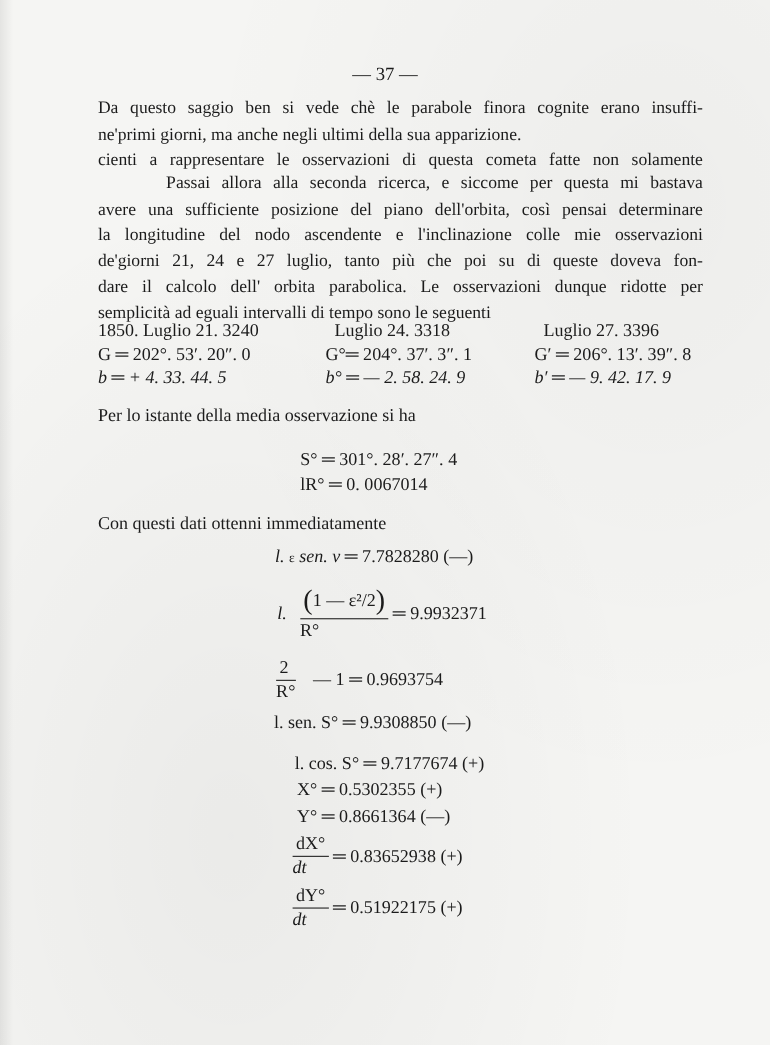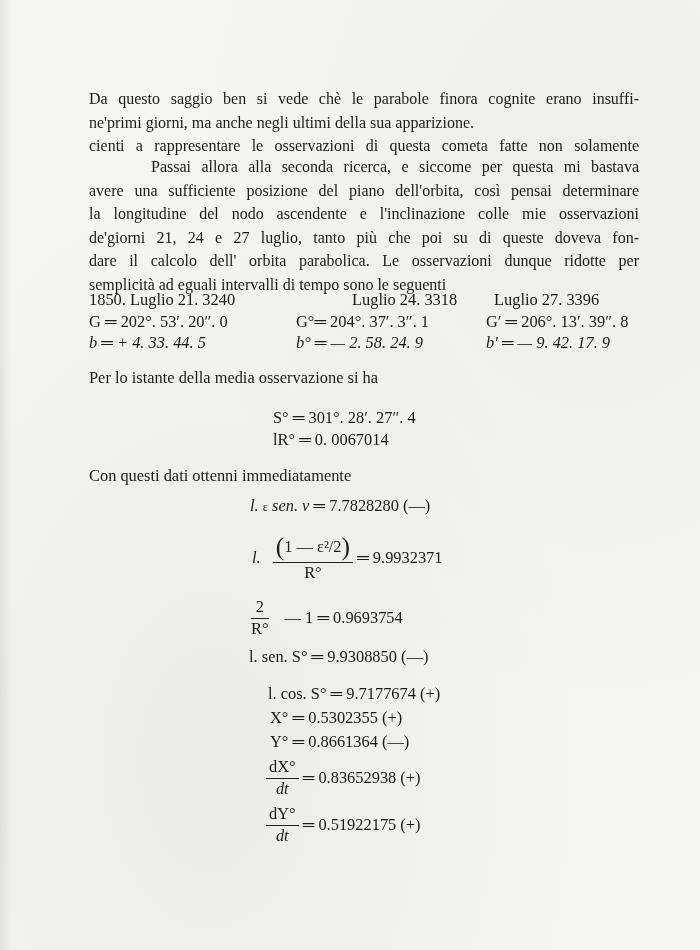--- a/index.html
+++ b/index.html
@@ -30,32 +30,33 @@
     }
     .para .line { display: block; white-space: nowrap; text-align-last: justify; }
     .para .line.last { text-align-last: left; }
     .indent { padding-left: 62px; }
     .obs {
       position: absolute; top: 289px; left: 89px; width: 560px;
       font-family: "Liberation Serif", serif; font-size: 16.4px; line-height: 21.5px;
     }
     .obs .col { position: absolute; top: 0; white-space: nowrap; }
     .line-s { position: absolute; font-family: "Liberation Serif", serif; font-size: 16.4px; white-space: nowrap; }
-    .frac { display: inline-block; vertical-align: middle; text-align: center; }
+    .frac { display: inline-block; vertical-align: middle; }
     .frac .num { display: block; border-bottom: 1.3px solid #222; padding: 0 3px 1px; line-height: 1.15; }
     .frac .den { display: block; padding-top: 1px; line-height: 1.15; }
     .it { font-style: italic; }
     .small { font-size: 0.75em; }
     .paren { font-size: 1.55em; vertical-align: -0.12em; font-weight: 300; }
   </style>
 </head>
 <body>
 
 <div class="page">
 
+  <div class="pagenum">— 37 —</div>
 
   <div class="para" style="top:87px;">
     <span class="line">Da questo saggio ben si vede chè le parabole finora cognite erano insuffi-</span>
     <span class="line last">ne'primi giorni, ma anche negli ultimi della sua apparizione.</span>
     <span class="line">cienti a rappresentare le osservazioni di questa cometa fatte non solamente</span>
   </div>
 
   <div class="para" style="top:155px;">
     <span class="line indent">Passai allora alla seconda ricerca, e siccome per questa mi bastava</span>
     <span class="line">avere una sufficiente posizione del piano dell'orbita, così pensai determinare</span>
@@ -65,21 +66,21 @@
     <span class="line last">semplicità ad eguali intervalli di tempo sono le seguenti</span>
   </div>
 
   <div class="obs">
     <div class="col" style="left:0px;">
       <div>1850. Luglio 21. 3240</div>
       <div>G ═ 202°. 53′. 20″. 0</div>
       <div class="it">b ═ + 4. 33. 44. 5</div>
     </div>
     <div class="col" style="left:207px;">
-      <div style="padding-left:8px;margin-left:48px;">Luglio 24. 3318</div>
+      <div style="padding-left:8px;">Luglio 24. 3318</div>
       <div>G°═ 204°. 37′. 3″. 1</div>
       <div class="it">b° ═ — 2. 58. 24. 9</div>
     </div>
     <div class="col" style="left:397px;">
       <div style="padding-left:8px;">Luglio 27. 3396</div>
       <div>G′ ═ 206°. 13′. 39″. 8</div>
       <div class="it">b′ ═ — 9. 42. 17. 9</div>
     </div>
   </div>
 

